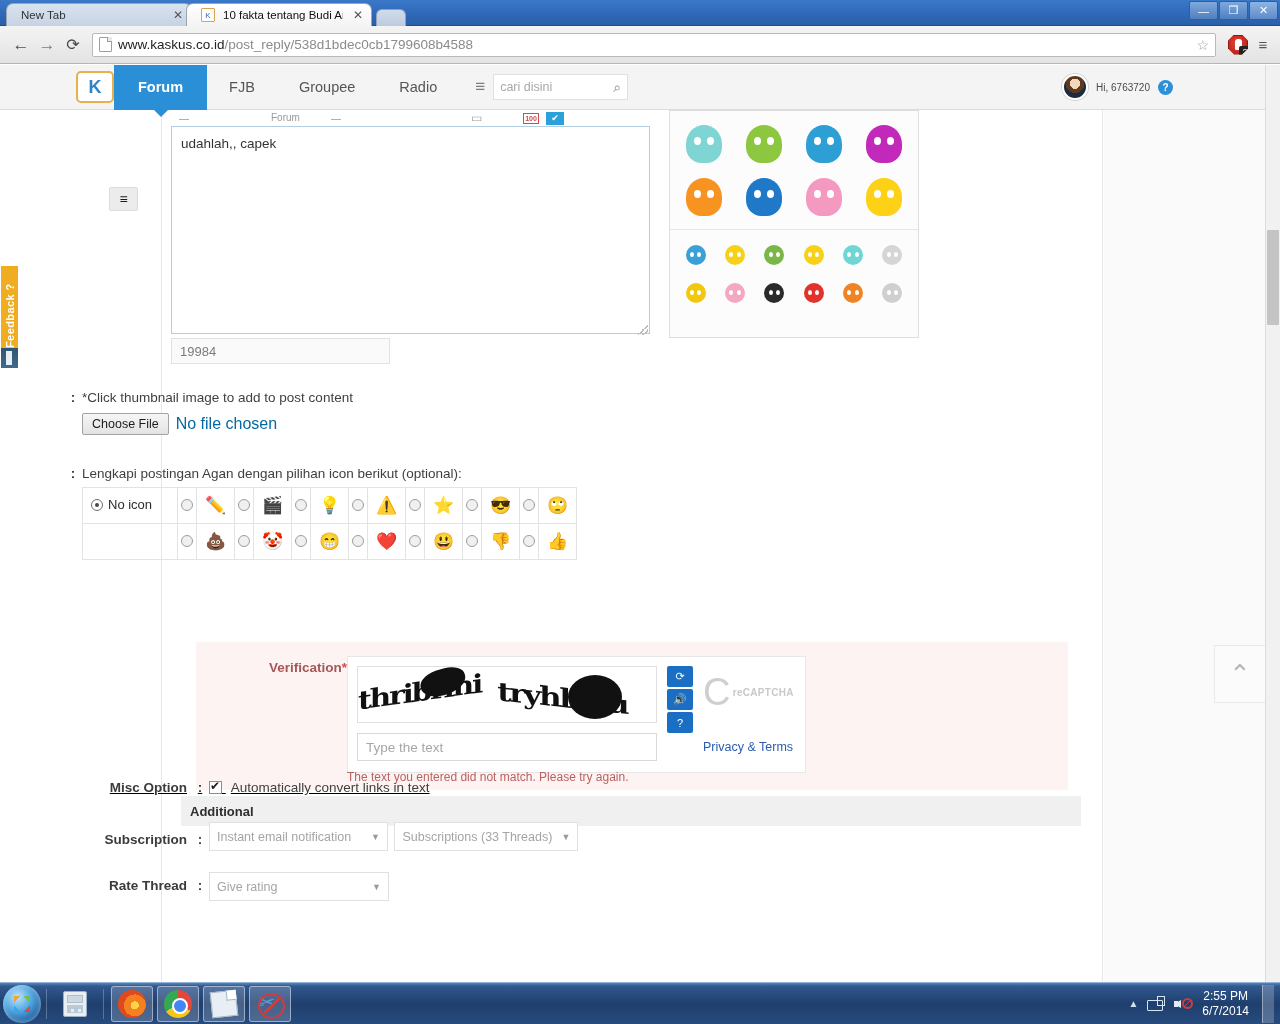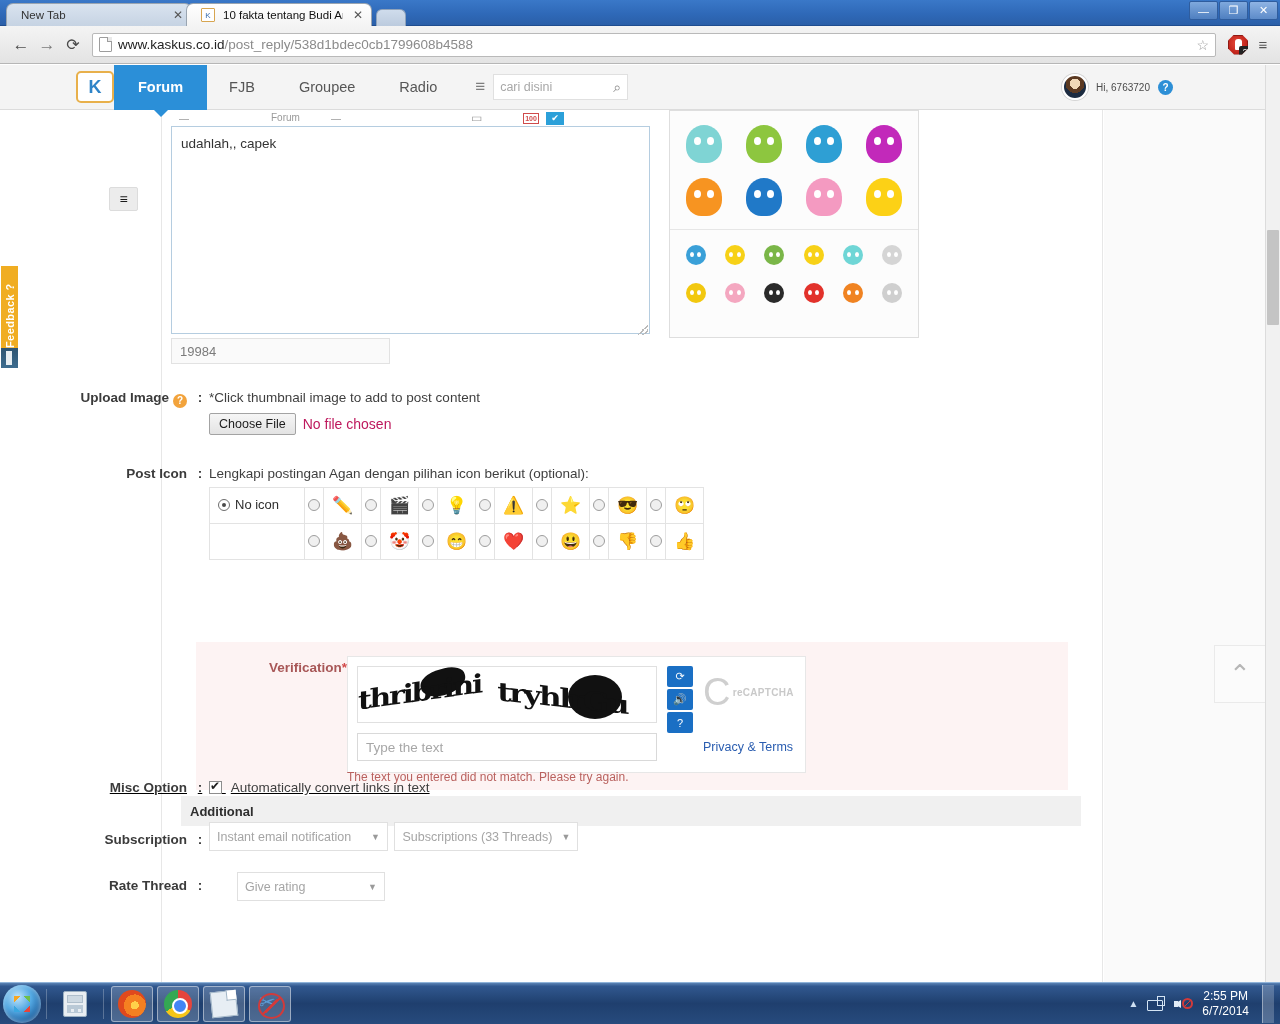--- a/index.html
+++ b/index.html
@@ -228,21 +228,21 @@
     font-size:10px;align-items:center;justify-content:center;vertical-align:-2px;margin-left:4px;font-weight:bold;
   }
   .colon { width: 18px; text-align: center; font-size: 13.5px; color: #3b3b3b; font-weight: bold;}
   .fval { font-size: 13.5px; color: #3f3f3f; }
 
   .choose-file-row { display:flex; align-items:center; gap:7px; margin-top: 8px;}
   .choose-file-btn {
     border: 1px solid #a3a3a3; background: linear-gradient(to bottom,#f6f6f6,#e3e3e3);
     padding: 3px 9px; font-size: 12.5px; color: #1c1c1c; border-radius: 2px;
   }
-  .no-file { font-size: 14px; color: #be185d;}
+  .no-file { font-size: 16px; color: #0369a1;}
 
   
   .icon-table { border-collapse: collapse; margin-top: 6px; }
   .icon-table td {
     border: 1px solid #e3e3e3; height: 36px; padding: 0 4px;
     vertical-align: middle; text-align: center;
   }
   .icon-table td.noicon { width: 95px; text-align: left; padding-left: 8px; white-space: nowrap;}
   .icon-table td.rb { width: 19px; padding: 0; }
   .icon-table td.ic { width: 38px; font-size: 17px;}
@@ -524,35 +524,31 @@
         <div class="cell">
             <span class="sblob" style="background:#f08322"></span>
           </div>
         <div class="cell">
             <span class="sblob" style="background:#cfcfcf"></span>
           </div>
       </div>
     </div>
 
     <div class="form-row" style="left:64px; top:325px;">
-      <div class="lbl">
-        <span>Upload Image</span><span class="qmark">?</span>
-      </div>
       <div class="colon">:</div>
       <div>
         <div class="fval">*Click thumbnail image to add to post content</div>
         <div class="choose-file-row">
           <span class="choose-file-btn">Choose File</span>
           <span class="no-file">No file chosen</span>
         </div>
       </div>
     </div>
 
     <div class="form-row" style="left:64px; top:401px;">
-      <div class="lbl">Post Icon</div>
       <div class="colon">:</div>
       <div>
         <div class="fval">Lengkapi postingan Agan dengan pilihan icon berikut (optional):</div>
         <table class="icon-table">
           <tbody>
               <tr>
             <td class="noicon">
               <span class="radio sel"></span><span class="noicon-label">No icon</span>
             </td>
             <td class="rb"><span class="radio"></span></td>
@@ -647,21 +643,21 @@
           <span>Subscriptions (33 Threads)</span>
           <span class="caret">▼</span>
         </span>
       </div>
     </div>
 
     <div class="form-row" style="left:64px; top:807px; align-items:flex-start;">
       <div class="lbl" style="padding-top:6px;">Rate Thread</div>
       <div class="colon" style="padding-top:6px;">:</div>
       <div>
-        <span class="select-fake" style="width:148px;margin-left:28px;">
+        <span class="select-fake" style="width:180px;">
           <span>Give rating</span>
           <span class="caret">▼</span>
         </span>
       </div>
     </div>
 
     <div class="scroll-top">
       <span>⌃</span>
     </div>
   </div>

